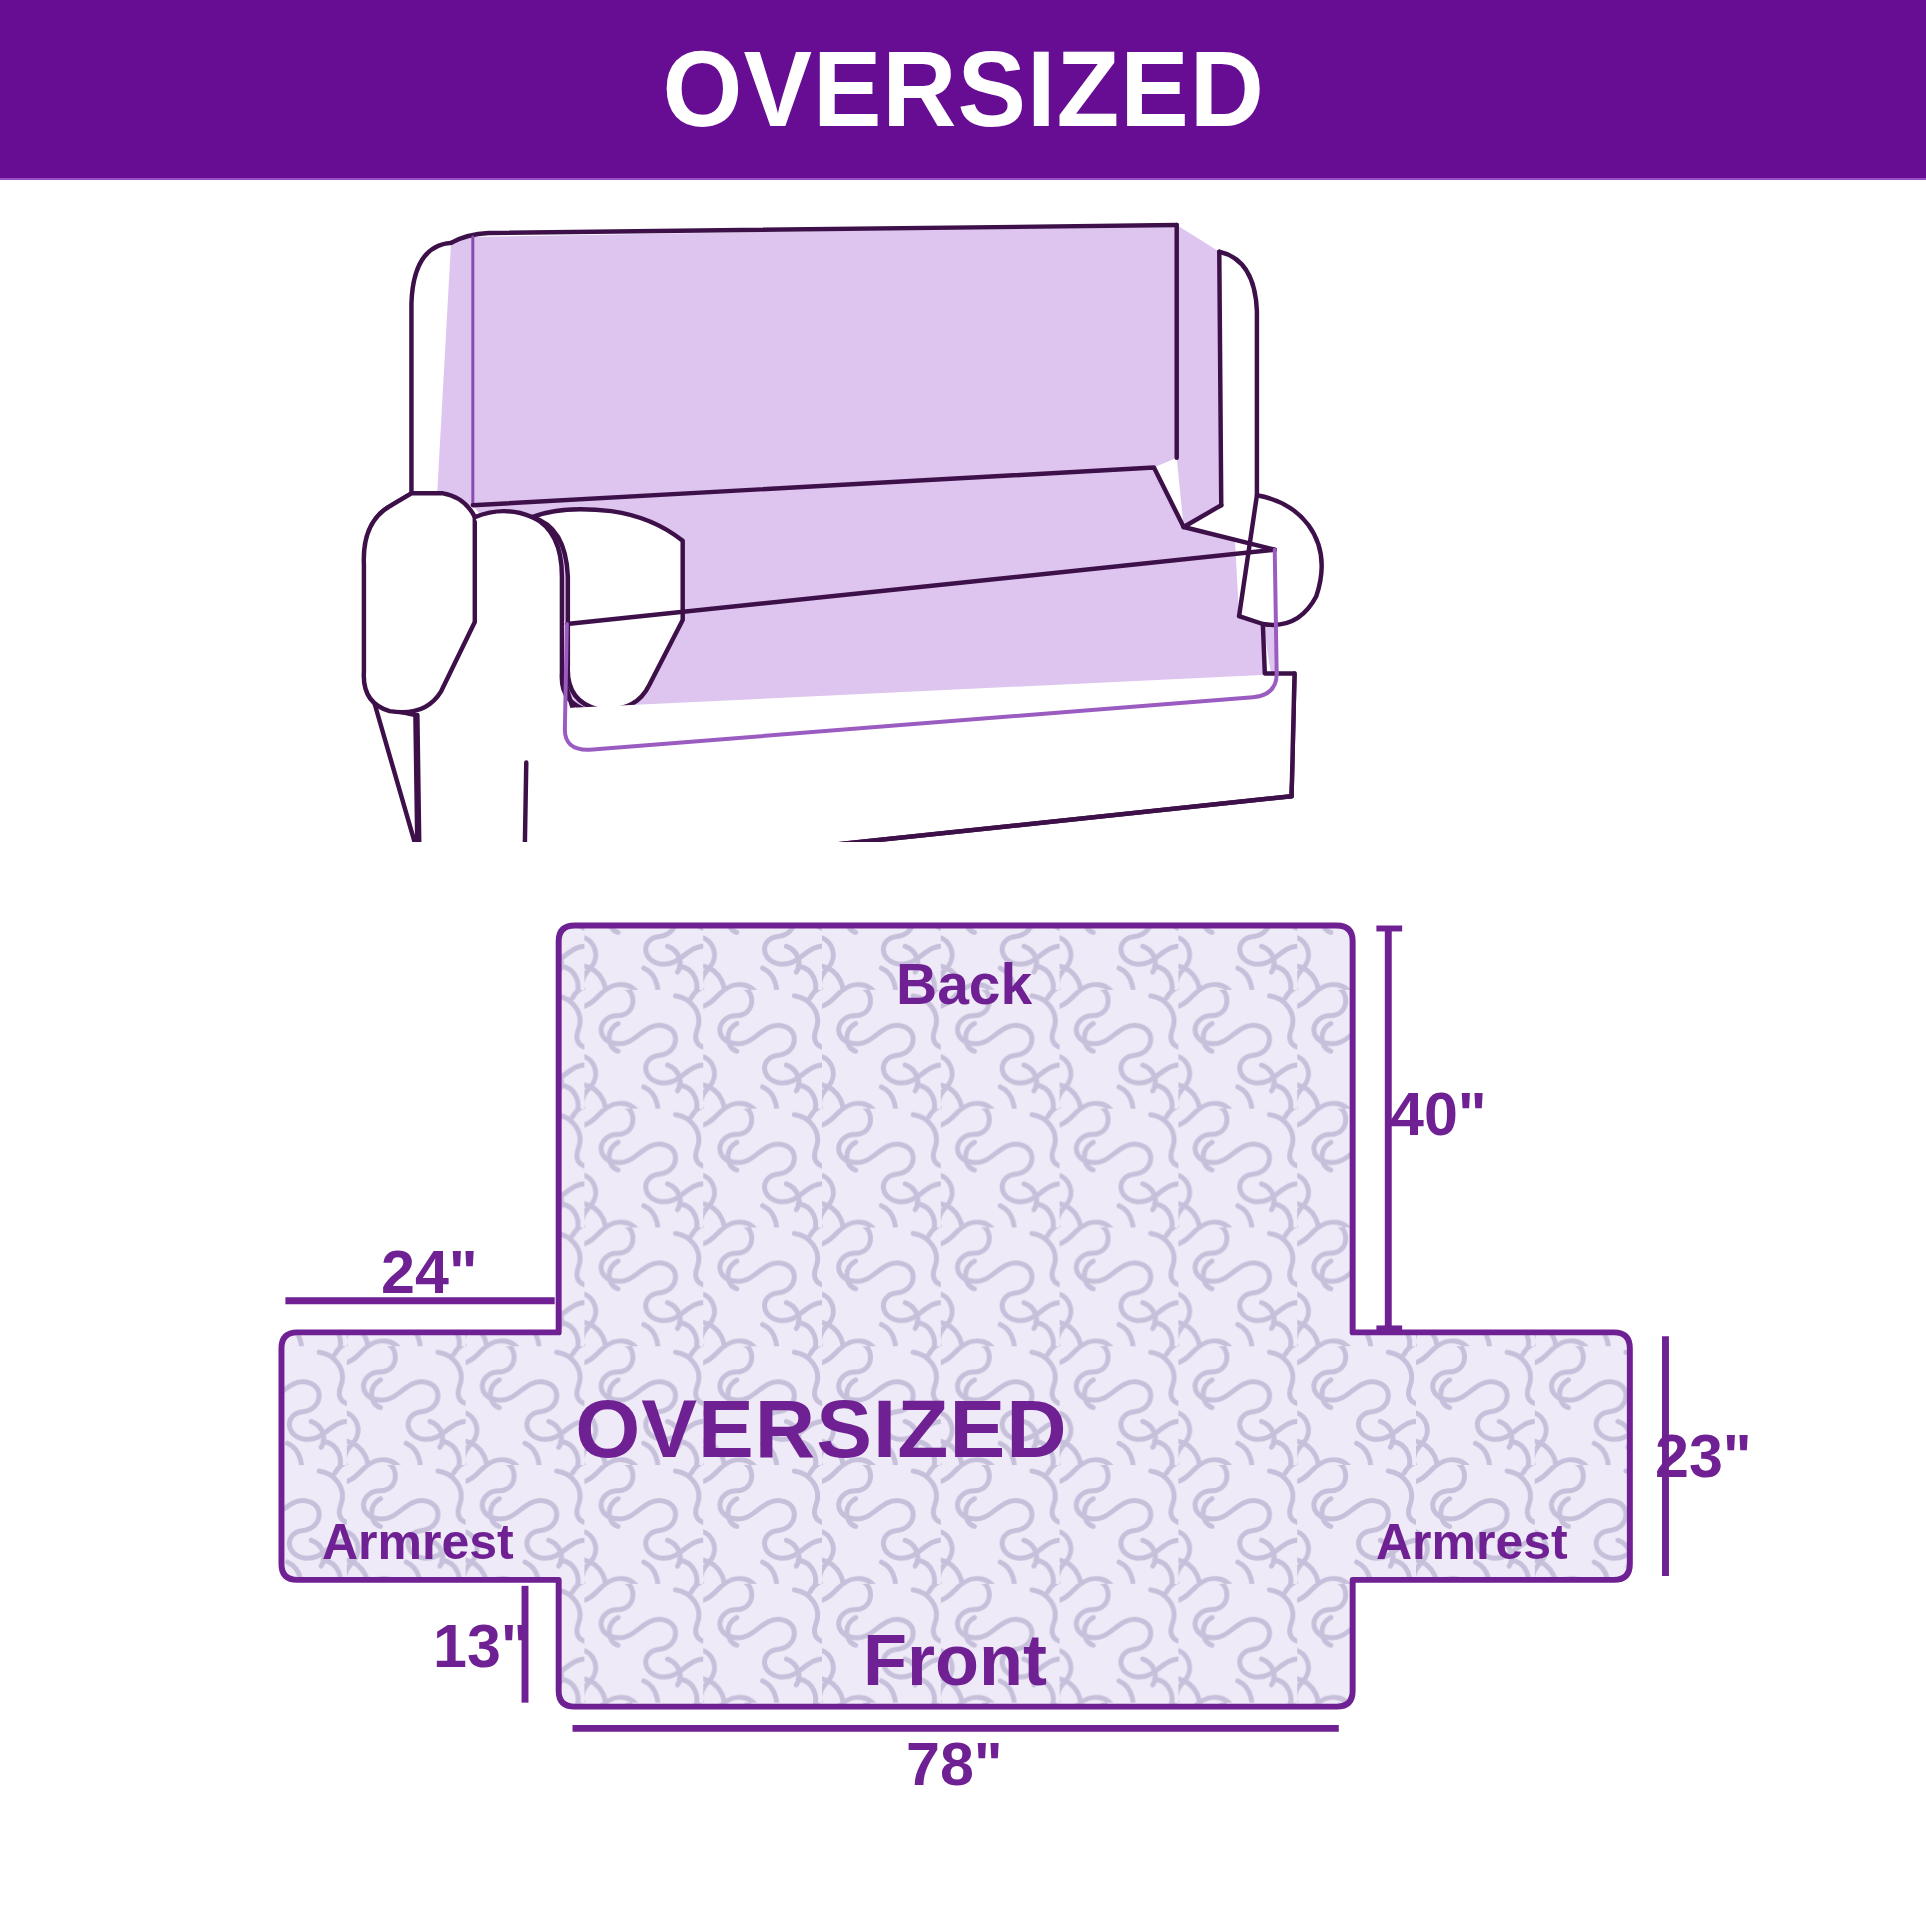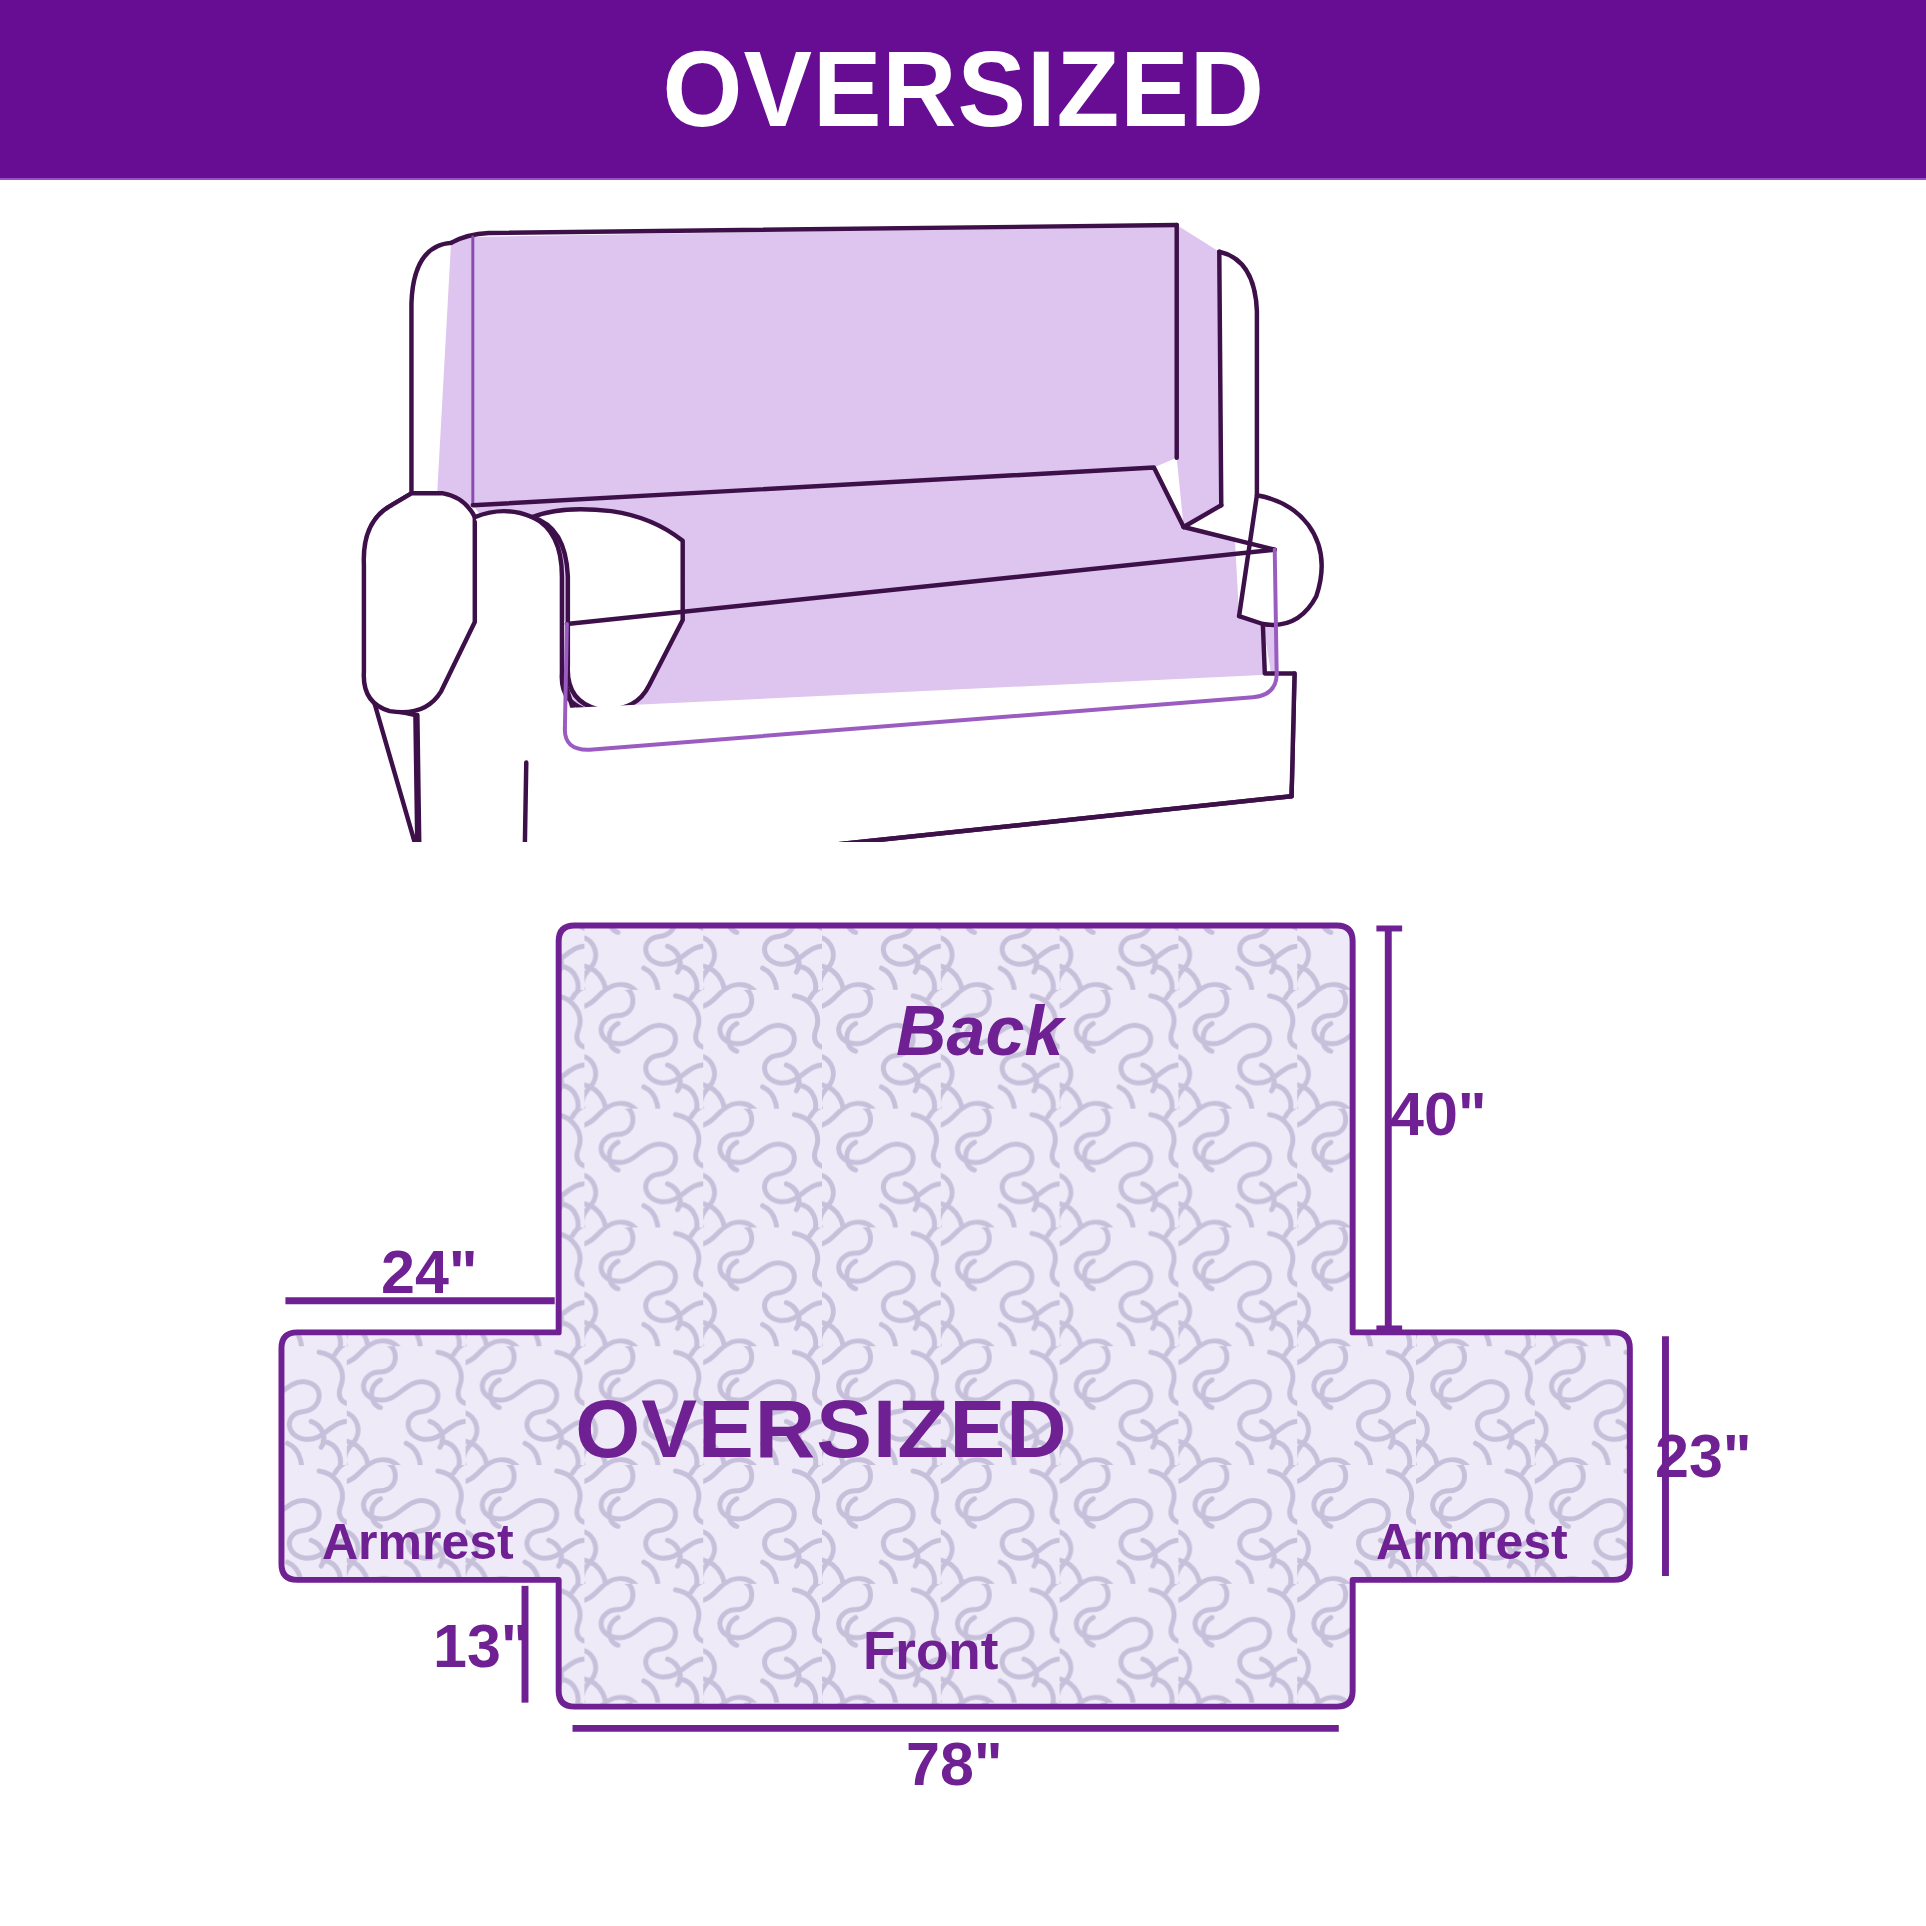--- a/index.html
+++ b/index.html
@@ -45,25 +45,25 @@
 
   
   .lbl{
     position:absolute;
     color:#6f2193;
     font-weight:bold;
     font-family:"Liberation Sans", sans-serif;
     white-space:nowrap;
     line-height:1;
   }
-  .lbl-back     {left:896px; top:996px;  font-size:70px;font-style:italic;}
+  .lbl-back     {left:896px; top:956px;  font-size:57px;}
   .lbl-oversized{left:580px; top:1388px; font-size:82px; letter-spacing:1px; transform:scaleX(1.02);}
   .lbl-arm-left {left:322px; top:1517px; font-size:50px;}
   .lbl-arm-right{left:1376px;top:1517px; font-size:50px;}
-  .lbl-front    {left:863px; top:1624px; font-size:53px;}
+  .lbl-front    {left:863px; top:1624px; font-size:72px;}
 
   .dim{
     position:absolute;
     color:#6f2193;
     font-weight:bold;
     font-family:"Liberation Sans", sans-serif;
     white-space:nowrap;
     line-height:1;
     font-size:61px;
   }

